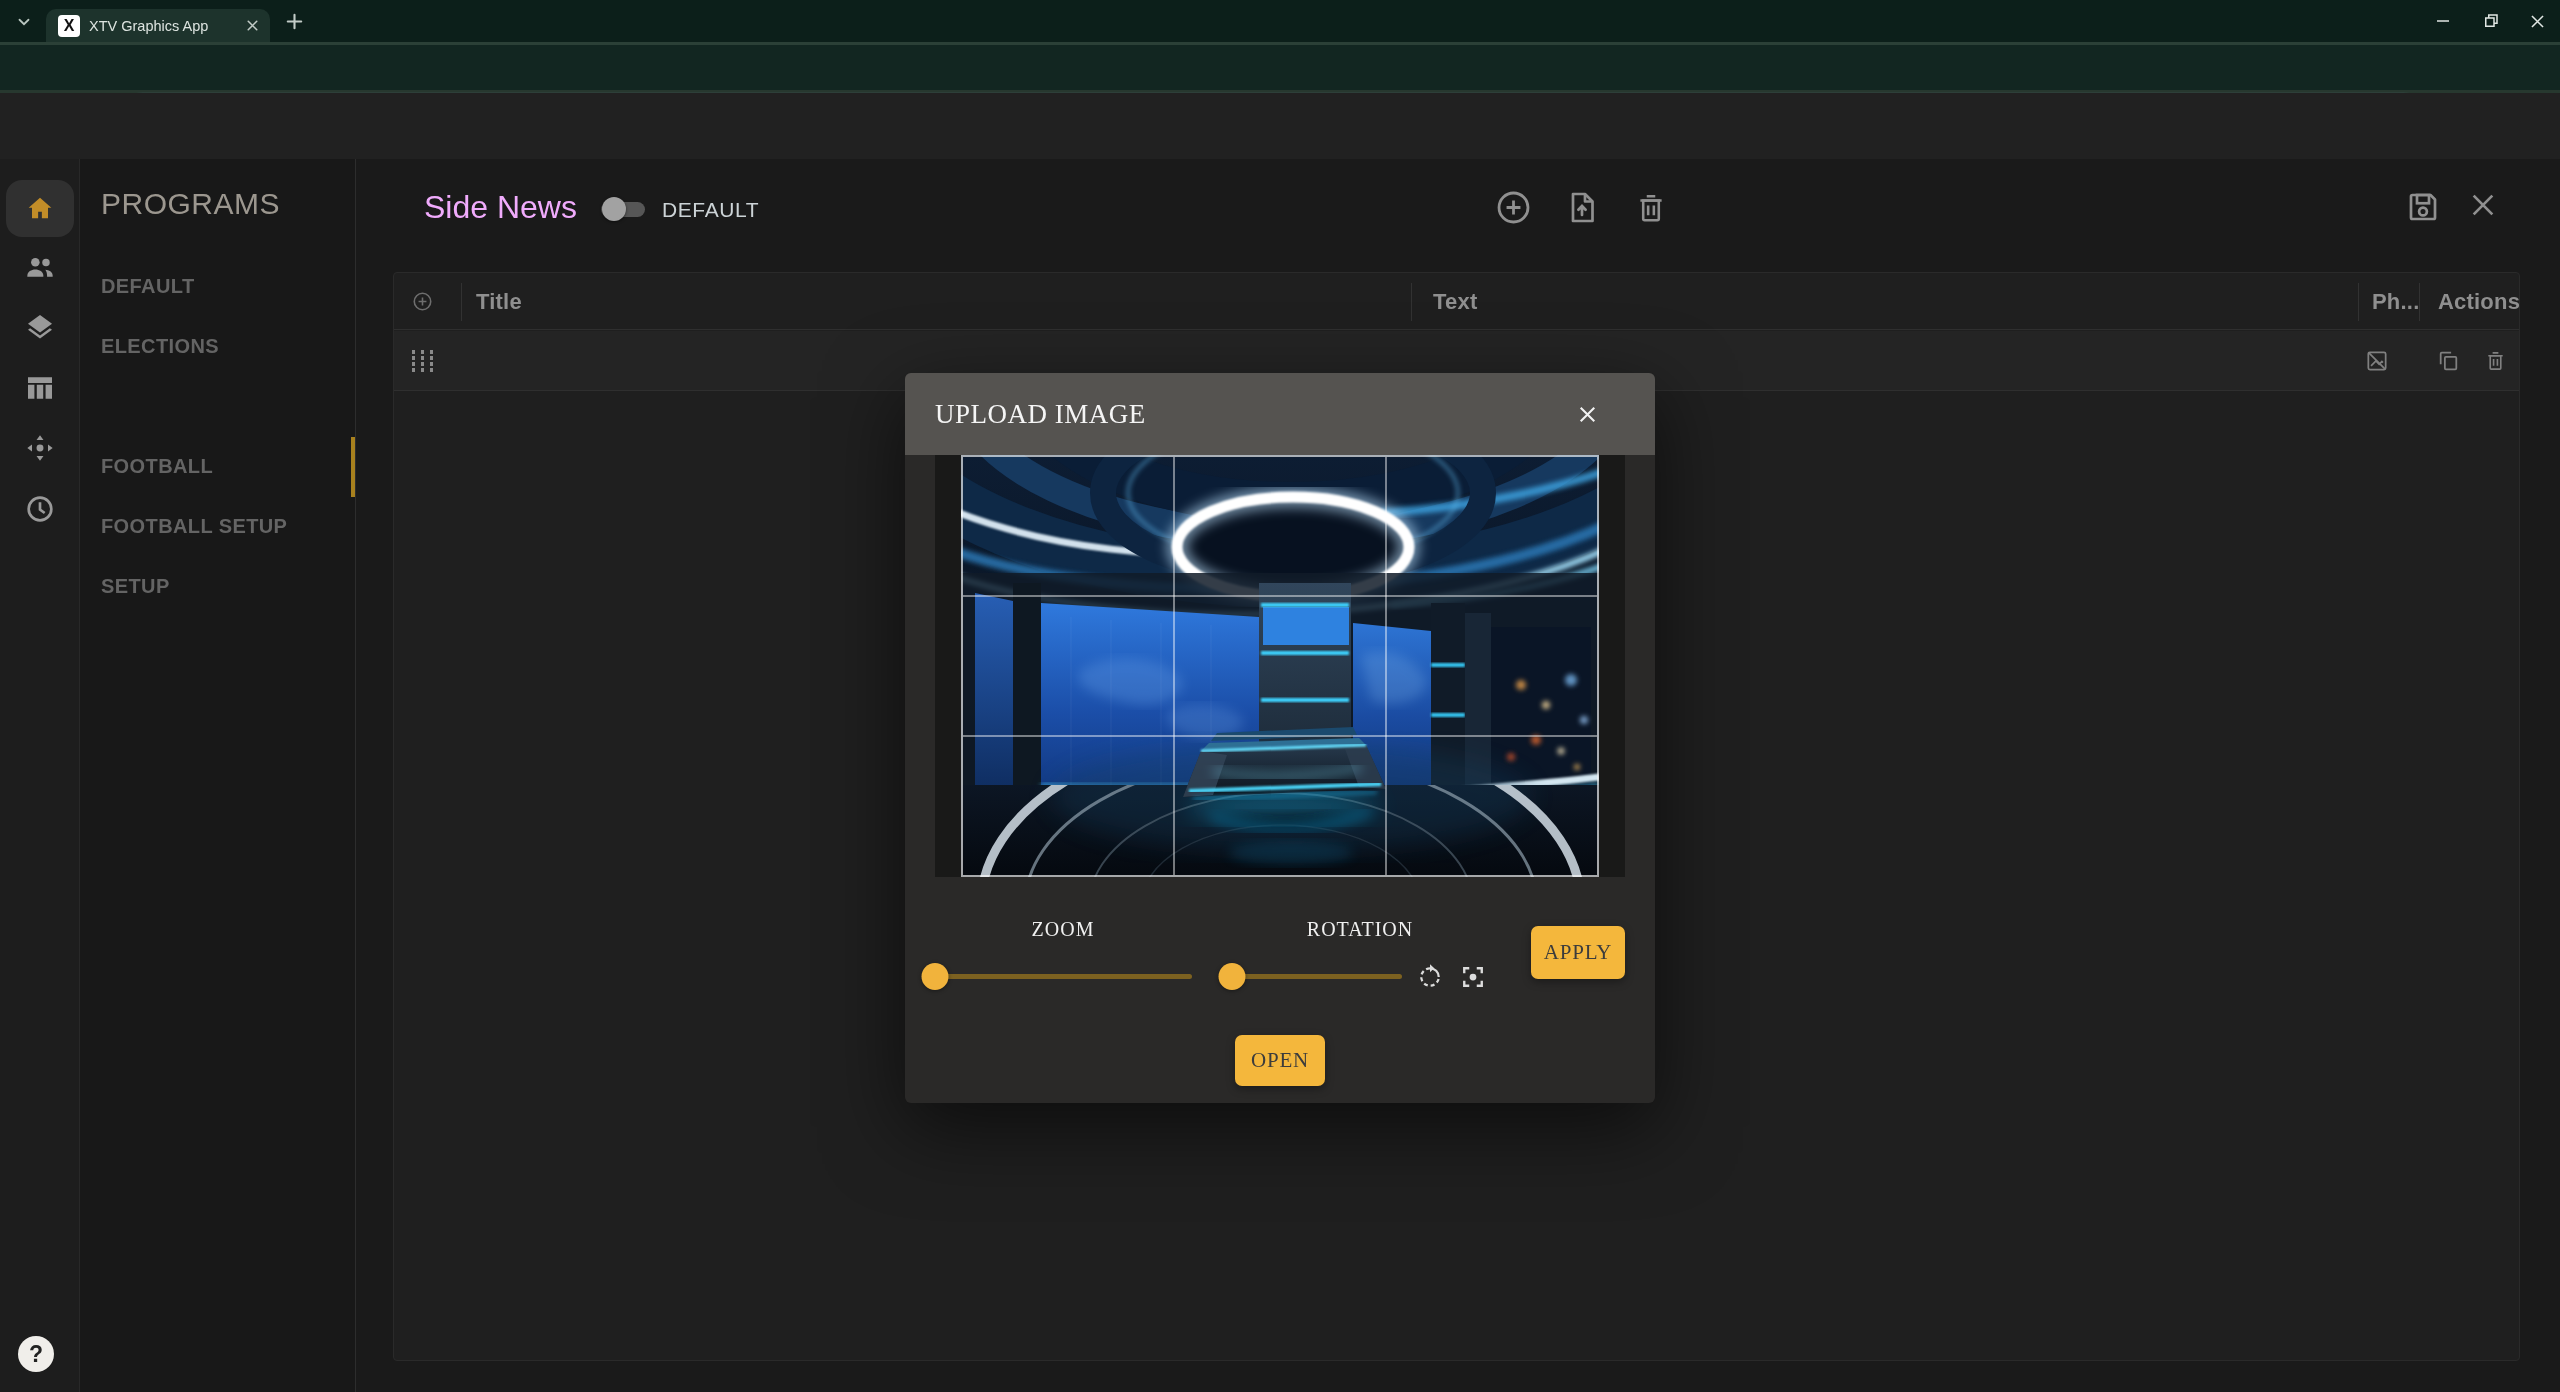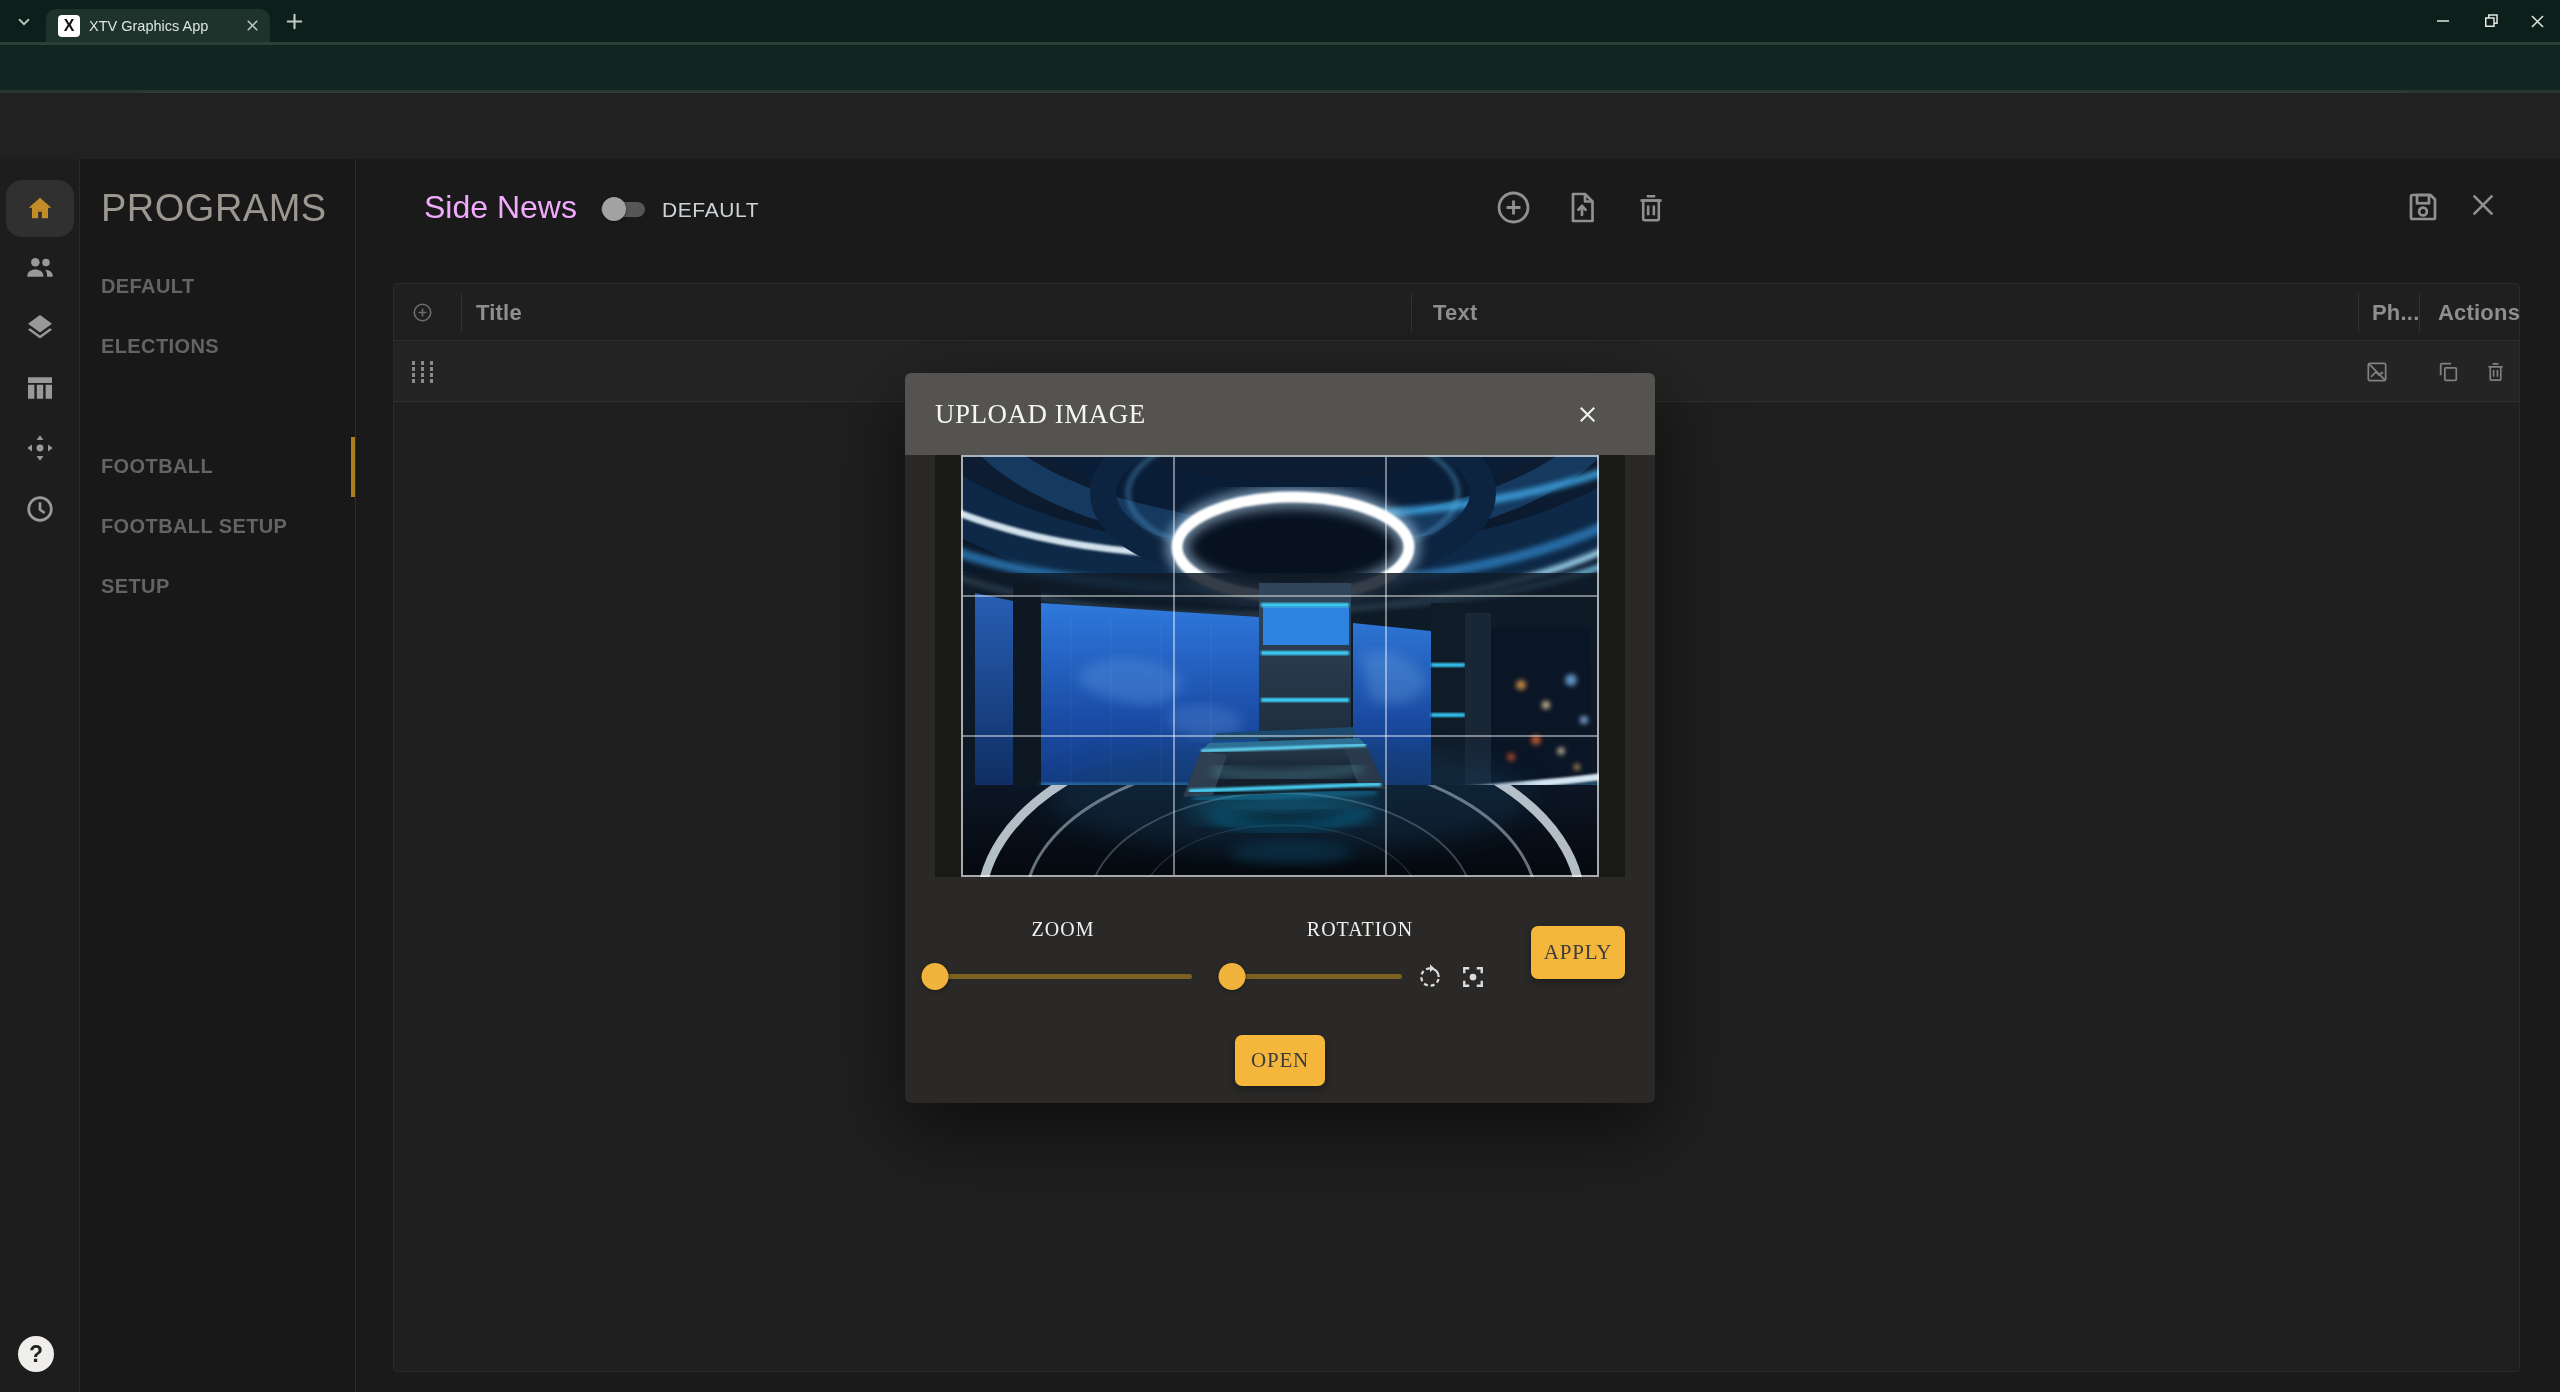--- a/index.html
+++ b/index.html
@@ -46,34 +46,34 @@
   
   .rail { left:0; top:159px; width:80px; height:1233px; background:#1d1d1d; border-right:1px solid #282828; }
   .railbtn-active { left:6px; top:21px; width:68px; height:57px; border-radius:16px; background:#303030;
     display:flex; align-items:center; justify-content:center; color:#c28d28; }
   .railicon { left:24px; width:32px; height:32px; color:#999; }
   .helpbtn { left:18px; top:1177px; width:36px; height:36px; border-radius:50%; background:#f0eeea;
     color:#222; font-size:23px; font-weight:bold; display:flex; align-items:center; justify-content:center; }
 
   
   .sidebar { left:80px; top:159px; width:276px; height:1233px; background:#181818; border-right:1px solid #2d2d2d; }
-  .sb-title { left:21px; top:28px; font-size:38px; color:#9c978f; letter-spacing:.5px; }
+  .sb-title { left:21px; top:28px; font-size:30px; color:#9c978f; letter-spacing:.5px; }
   .sb-item { left:0; width:275px; height:60px; line-height:60px; padding-left:21px;
     font-size:20px; font-weight:bold; color:#646464; letter-spacing:.4px; cursor:pointer; }
   .sb-activebar { left:271px; top:278px; width:4px; height:60px; background:#a8811e; }
 
   
   .main { left:356px; top:159px; width:2204px; height:1233px; background:#1a1a1a; }
   .pagetitle { left:68px; top:30px; font-size:32px; color:#f0abfc; }
   .sw-track { left:245px; top:43px; width:44px; height:15px; border-radius:8px; background:#565656; }
   .sw-thumb { left:246px; top:38px; width:24px; height:24px; border-radius:50%; background:#a2a2a2;
     box-shadow:0 1px 3px rgba(0,0,0,.5); }
   .archlabel { left:306px; top:39px; font-size:21px; color:#ccd3d6; font-weight:500; letter-spacing:.6px; }
   .toolicon { top:30px; color:#909090; }
-  .panel { left:37px; top:113px; width:2127px; height:1089px; background:#1f1f1f; border:1px solid #2a2a2a; border-radius:4px;margin-top:11px; }
+  .panel { left:37px; top:113px; width:2127px; height:1089px; background:#1f1f1f; border:1px solid #2a2a2a; border-radius:4px; }
   .thead { left:0; top:0; width:100%; height:57px; border-bottom:1px solid #2f2f2f; }
   .th { top:16px; font-size:22px; font-weight:bold; color:#8f8f8f; letter-spacing:.2px; }
   .thvline { top:10px; width:1px; height:38px; background:#323232; }
   .trow { left:0; top:58px; width:100%; height:60px; background:#242424; border-bottom:1px solid #2f2f2f; }
   .rowicon { top:17px; color:#808080; }
 
   
   .modal { left:905px; top:373px; width:750px; height:730px; background:#2a2928; border-radius:6px;
     box-shadow:0 24px 80px rgba(0,0,0,.6);font-family:Liberation Serif, serif; }
   .modal-header { left:0; top:0; width:100%; height:82px; background:#555350; border-radius:6px 6px 0 0; }

